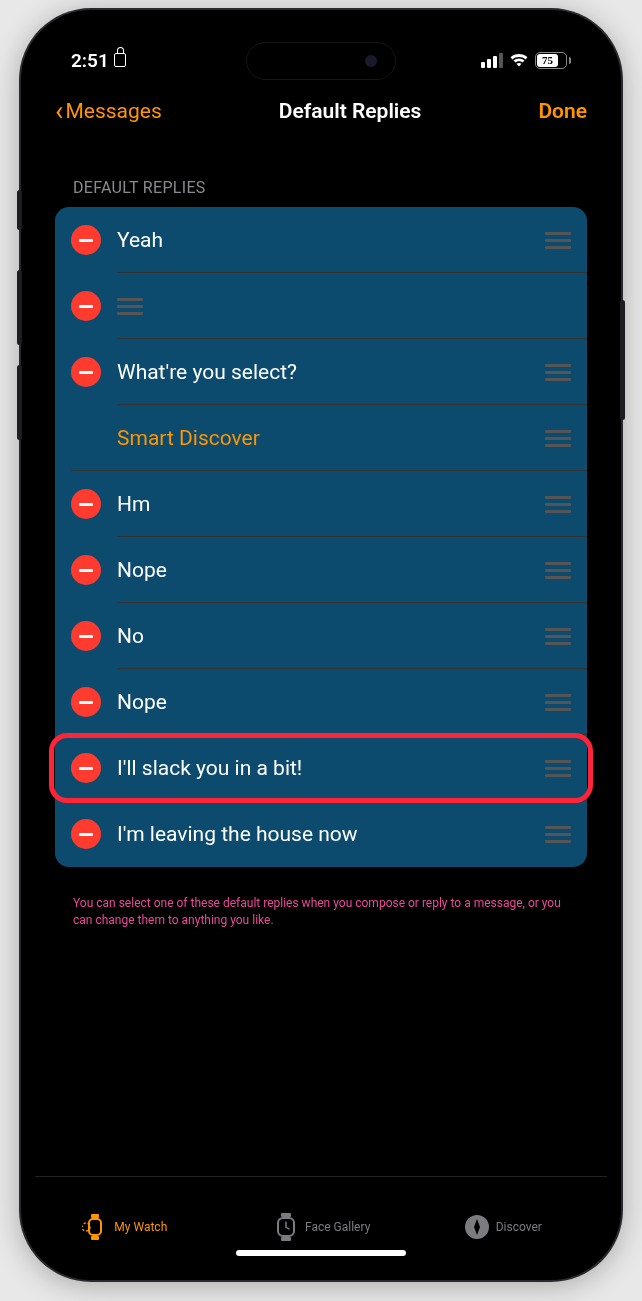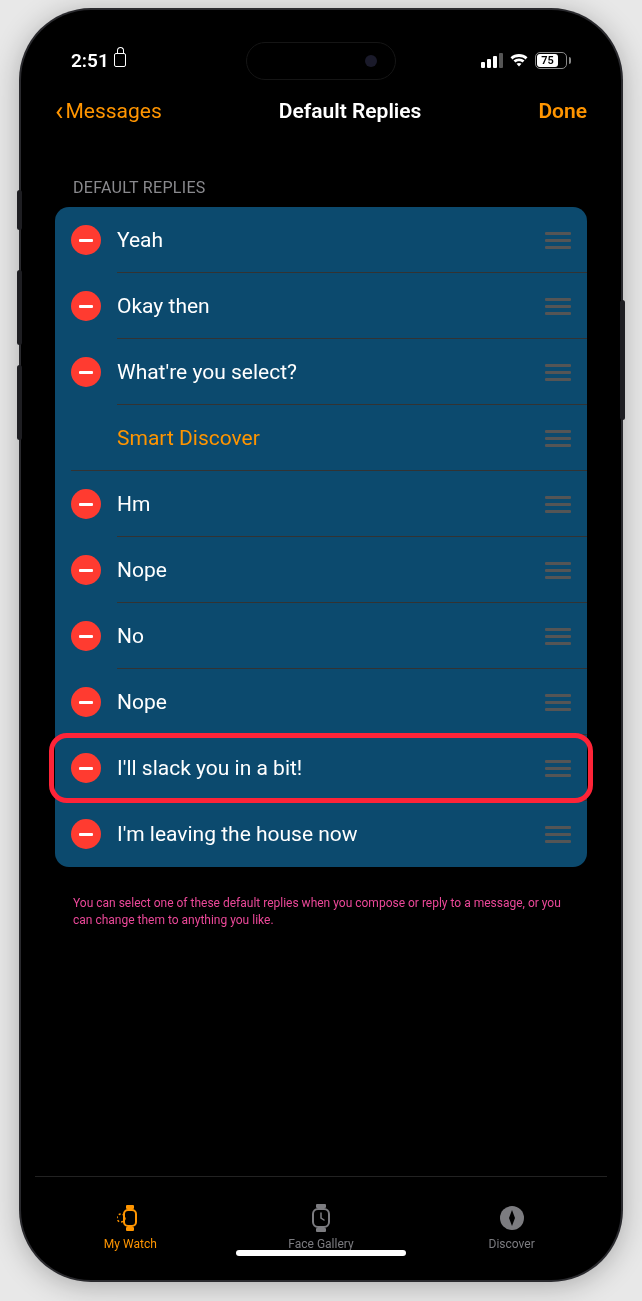--- a/index.html
+++ b/index.html
@@ -66,21 +66,21 @@
     }
     .status-bar {
       display: flex;
       justify-content: space-between;
       align-items: center;
       padding: 20px 36px 8px;
       height: 60px;
       color: #fff;
     }
     .status-left { display: flex; align-items: flex-start; font-size: 19px; font-weight: 600; gap: 5px;}
-    .status-right { display: flex; align-items: center; gap: 6px; }
+    .status-right { display: flex; align-items: center; gap: 6px; font-family: Liberation Serif, serif; }
     .signal-bars { display: flex; align-items: flex-end; gap: 2px; }
     .signal-bars span { width: 4px; background: #fff; border-radius: 1px; }
     .signal-bars span:nth-child(1){ height: 6px; }
     .signal-bars span:nth-child(2){ height: 9px; }
     .signal-bars span:nth-child(3){ height: 12px; }
     .signal-bars span:nth-child(4){ height: 15px; background: #555;}
     .battery {
       display: flex;
       align-items: center;
       gap: 2px;
@@ -212,21 +212,20 @@
     .tab-bar {
       display: flex;
       justify-content: space-around;
       align-items: center;
       padding: 10px 0 0;
       height: 90px;
       border-top: 1px solid #222;
     }
     .tab {
       display: flex;
-      flex-direction: column;
       align-items: center;
       gap: 4px;
       color: #7c7c80;
       font-size: 12px;
       cursor: pointer;
       width: 100px;
     }
     .tab.active { color: #ff9500; }
     .tab-icon { width: 30px; height: 30px; display: flex; align-items: center; justify-content: center; }
     .home-indicator {
@@ -311,21 +310,20 @@
             <div class="delete-btn"></div>
             <div class="row-label">Yeah</div>
             <div class="drag-handle">
               <span></span>
               <span></span>
               <span></span>
             </div>
           </div>
           <div class="row">
             <div class="delete-btn"></div>
-            <div class="row-label">Okay then</div>
             <div class="drag-handle">
               <span></span>
               <span></span>
               <span></span>
             </div>
           </div>
           <div class="row">
             <div class="delete-btn"></div>
             <div class="row-label">What're you select?</div>
             <div class="drag-handle">

